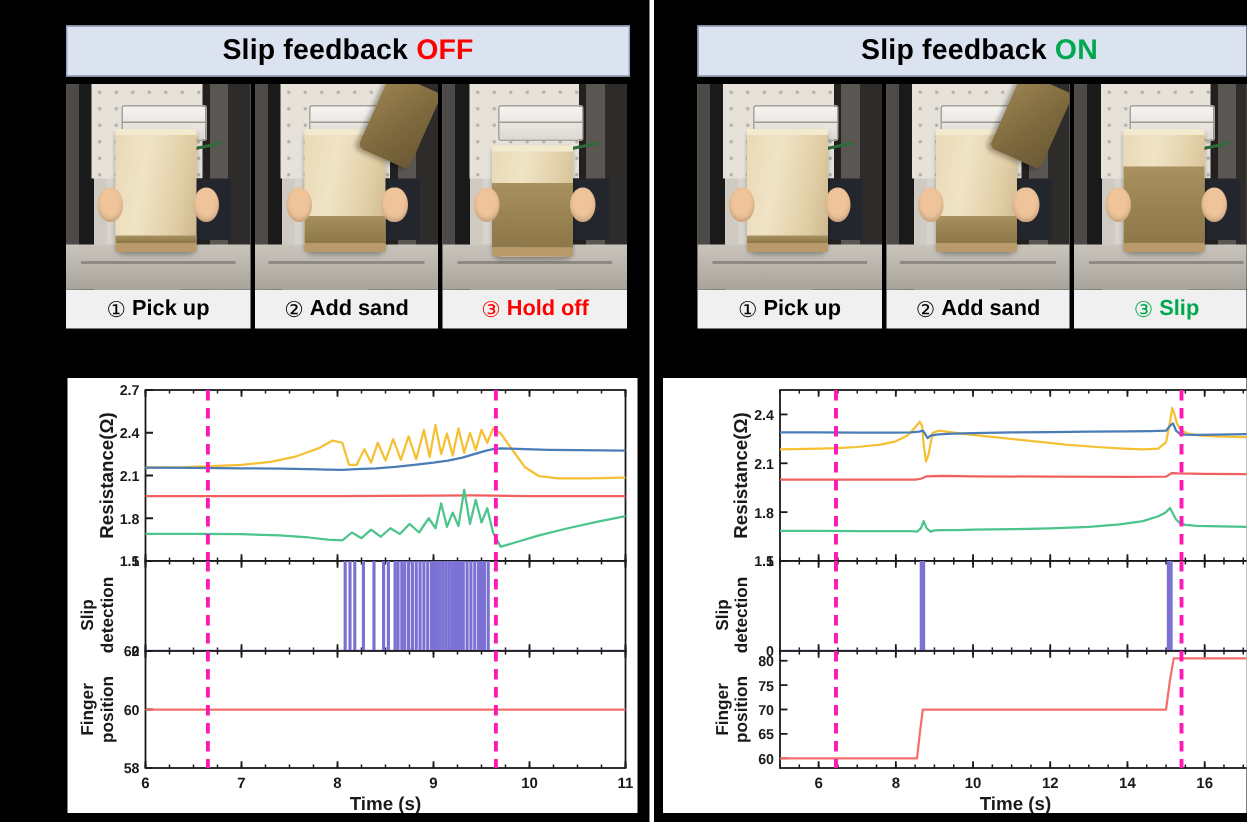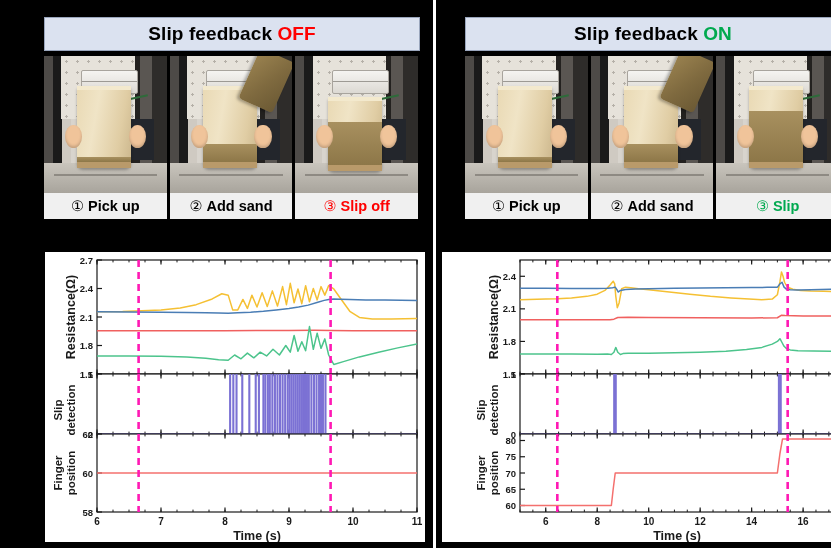--- a/index.html
+++ b/index.html
@@ -145,21 +145,21 @@
           <div class="ph-cup" style="top:30%;height:54%">
             <div class="ph-cup-rim"></div>
               <div class="ph-cup-base"></div>
             <div class="ph-sand" style="height:58%"></div>
             </div>
           <div class="ph-finger l"></div>
             <div class="ph-finger r"></div>
         </div>
         <div class="caption danger">
           <span class="num">③</span>
-            <span>Slip off</span>
+            <span>Hold off</span>
         </div>
       </div>
     </div>
 
     <div class="chart-wrap" style="left:33px;top:252px;width:380px;height:290px;">
       <svg class="chart-svg" id="svg-off" width="380" height="290" viewBox="0 0 380 290">
           <rect x="52" y="8" width="320" height="114" fill="#fff" stroke="#1a1a1a" stroke-width="1.2"></rect>
           <line x1="52" y1="122" x2="57" y2="122" stroke="#1a1a1a" stroke-width="1.2"></line>
           <text x="48" y="125.6" text-anchor="end" font-size="9.5" font-family="&quot;Liberation Sans&quot;,sans-serif" font-weight="bold" fill="#1a1a1a">1.5</text>
           <line x1="52" y1="93.5" x2="57" y2="93.5" stroke="#1a1a1a" stroke-width="1.2"></line>

